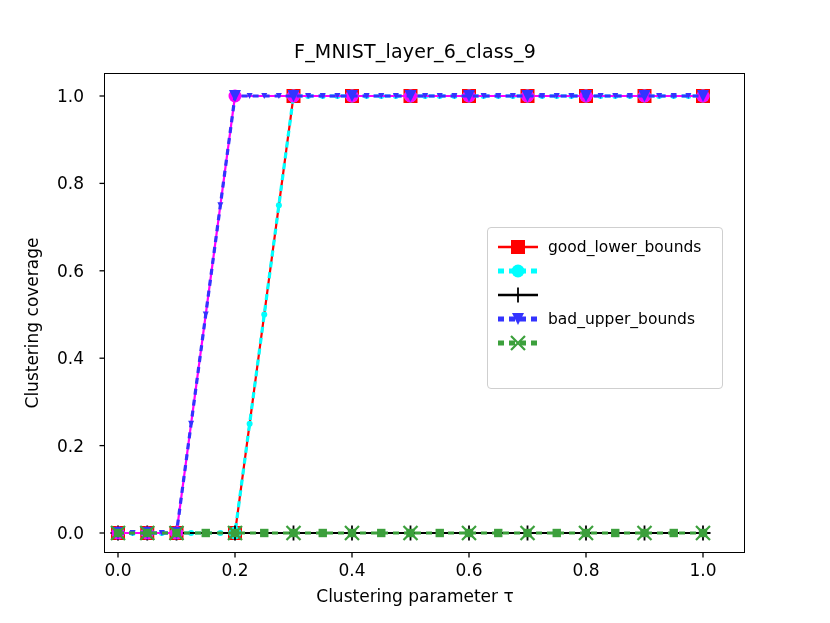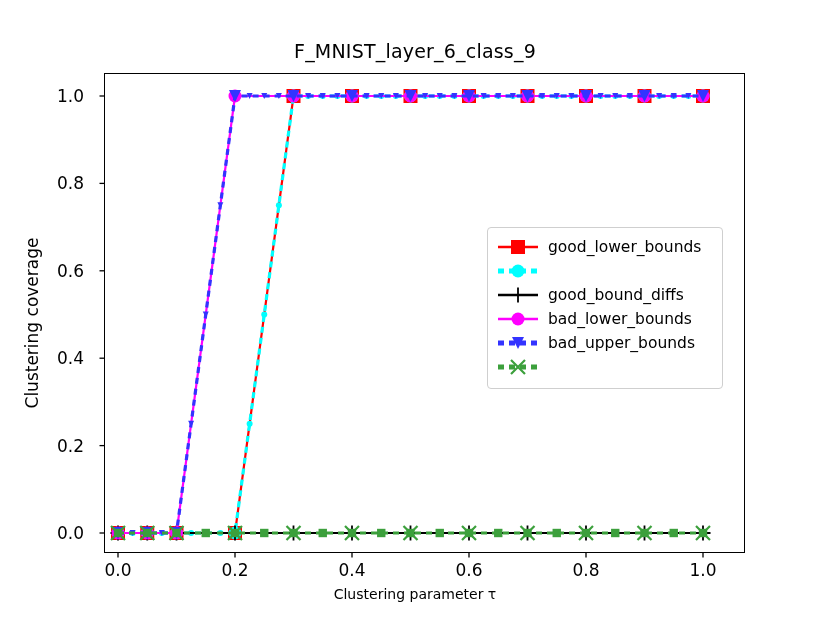--- a/index.html
+++ b/index.html
@@ -19,21 +19,21 @@
   #svg-layer{position:absolute;left:0;top:0;width:830px;height:623px;}
 
   
   .ytick{position:absolute;right:746px;width:60px;text-align:right;font-size:17px;color:#000;transform:translateY(-50%);}
   .xtick{position:absolute;top:560px;width:80px;text-align:center;font-size:17px;color:#000;transform:translateX(-40px);}
 
   #ylabel{
     position:absolute;left:-178px;top:313px;width:420px;text-align:center;
     font-size:17px;color:#000;transform:rotate(-90deg);transform-origin:center center;
   }
-  #xlabel{position:absolute;left:0;top:586px;width:830px;text-align:center;font-size:14px;color:#000;}
+  #xlabel{position:absolute;left:0;top:586px;width:830px;text-align:center;font-size:17px;color:#000;}
 
   
   #legend{
     position:absolute;left:487px;top:227px;width:236px;height:162px;
     background:#fff;border:1px solid #cfcfcf;border-radius:4px;box-sizing:border-box;
     padding:7px 8px 7px 8px;
   }
   .legend-row{display:flex;align-items:center;height:24px;}
   .legend-sample{width:44px;height:22px;flex:0 0 44px;margin-right:8px;}
   .legend-label{font-size:15.5px;color:#000;white-space:nowrap;}
@@ -293,30 +293,20 @@
             </g>
           </svg></div>
       </div>
       <div class="legend-row">
         <div class="legend-sample"><svg width="44" height="22">
             <line x1="2" y1="11" x2="42" y2="11" stroke="#000000" stroke-width="2.6"></line>
             <g>
               <path d="M14.5,11 L29.5,11 M22,3.5 L22,18.5" stroke="#000000" stroke-width="1.8" fill="none"></path>
             </g>
           </svg></div>
-        <span class="legend-label">good_bound_diffs</span>
-      </div>
-      <div class="legend-row">
-        <div class="legend-sample"><svg width="44" height="22">
-            <line x1="2" y1="11" x2="42" y2="11" stroke="#ff00ff" stroke-width="2.6"></line>
-            <g>
-              <circle cx="22" cy="11" r="6.5" fill="#ff00ff"></circle>
-            </g>
-          </svg></div>
-        <span class="legend-label">bad_lower_bounds</span>
       </div>
       <div class="legend-row">
         <div class="legend-sample"><svg width="44" height="22">
             <line x1="2" y1="11" x2="42" y2="11" stroke="#3333ff" stroke-width="5" stroke-dasharray="6,5"></line>
             <g>
               <polygon points="16,5 28,5 22,17" fill="#3333ff"></polygon>
             </g>
           </svg></div>
         <span class="legend-label">bad_upper_bounds</span>
       </div>

